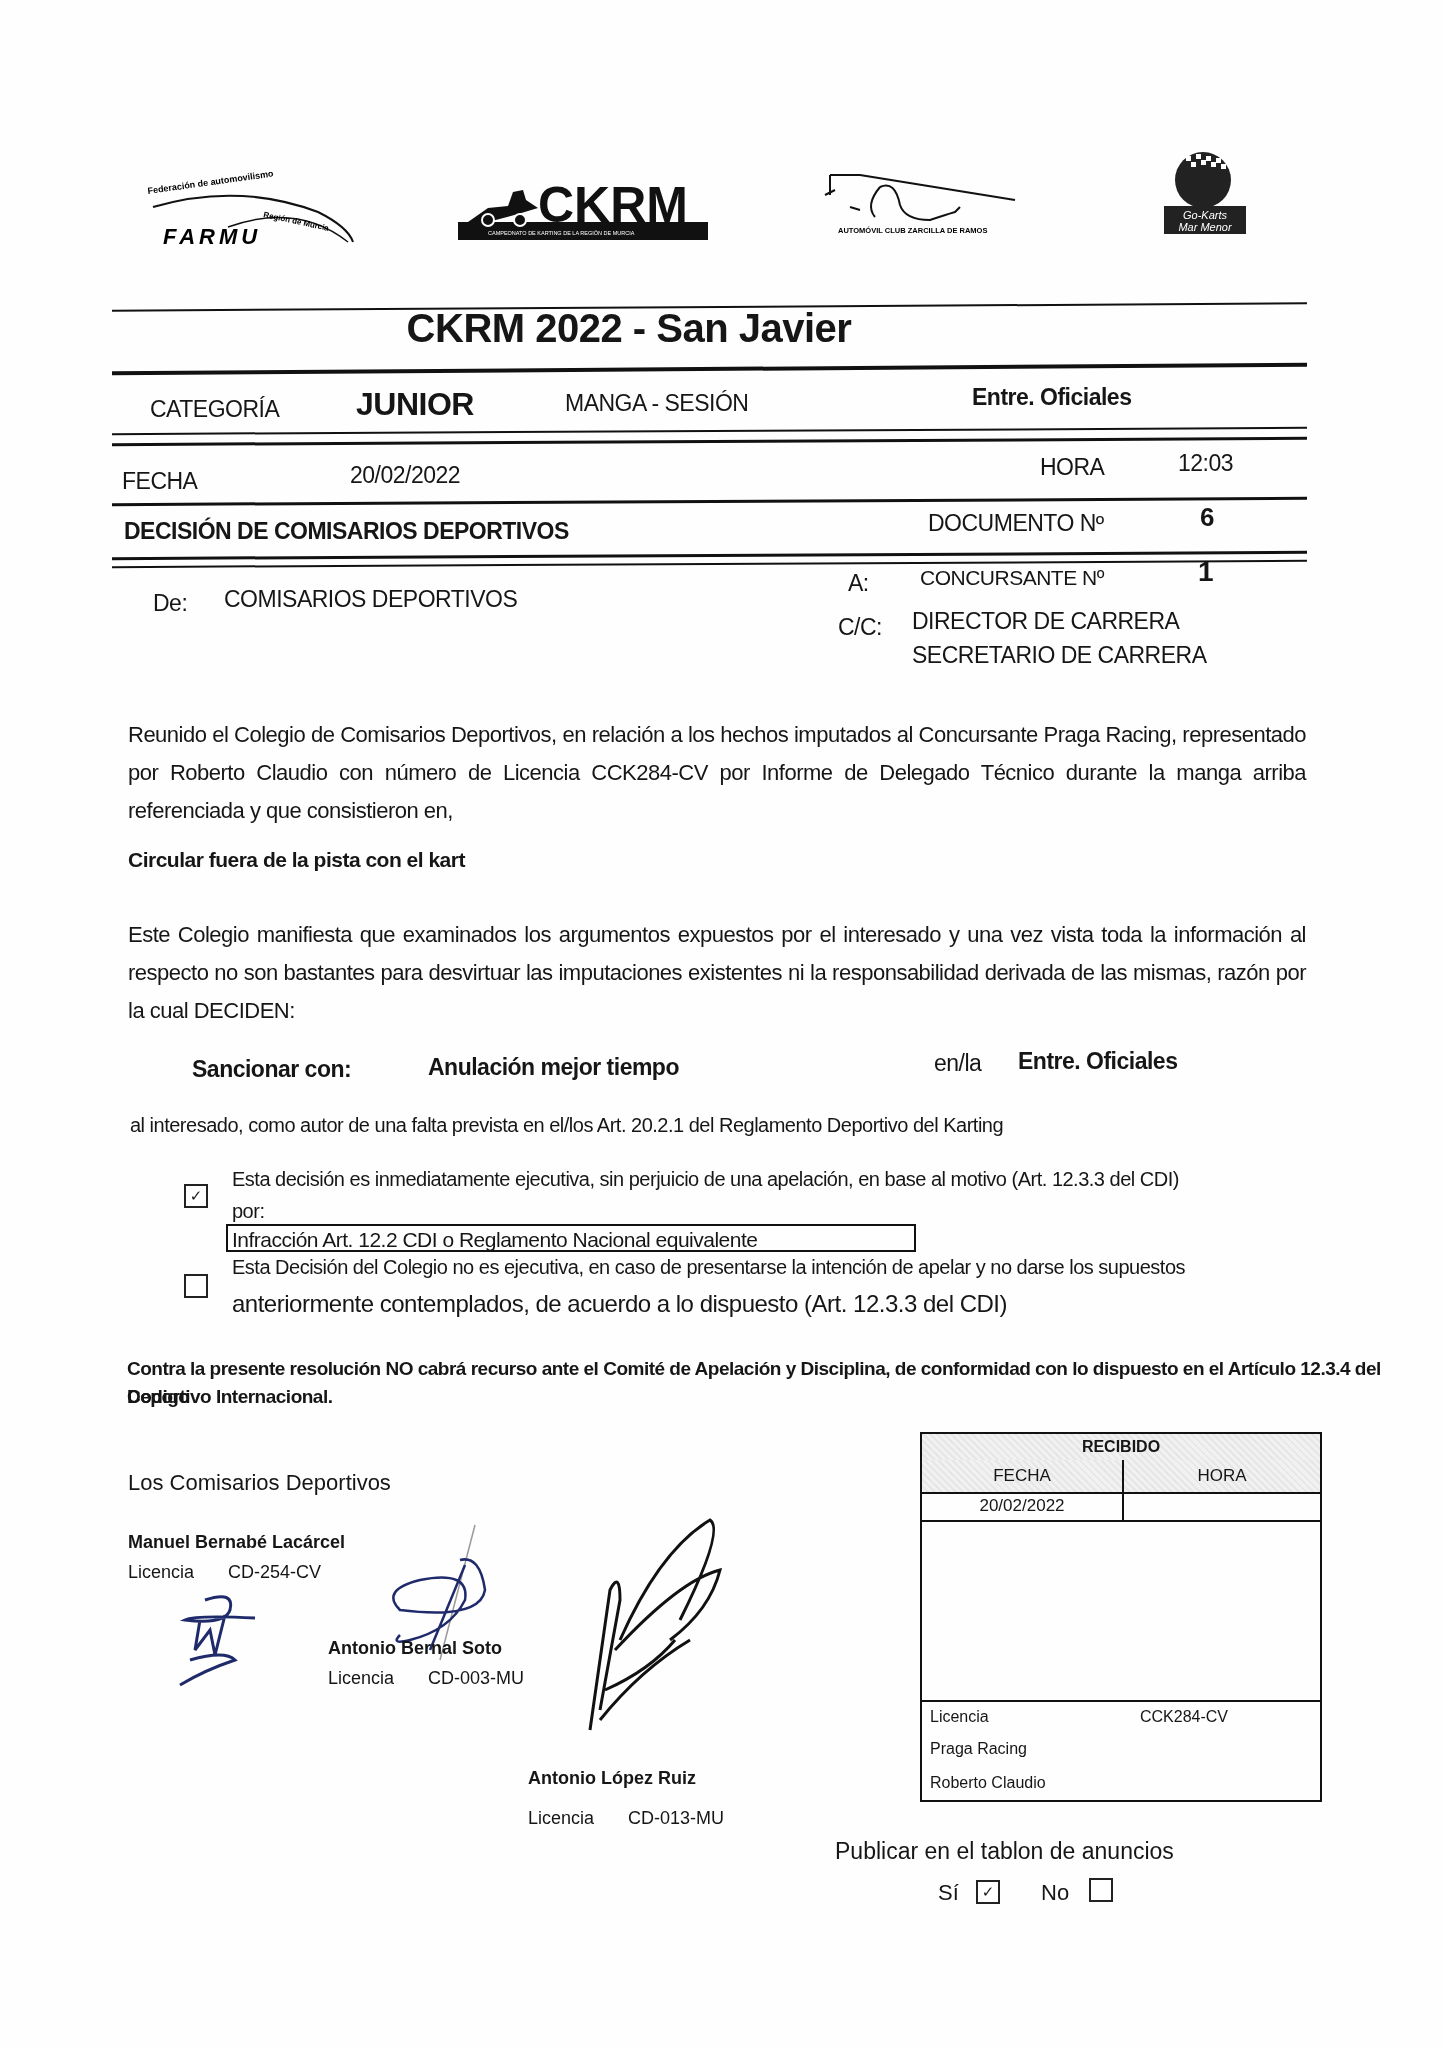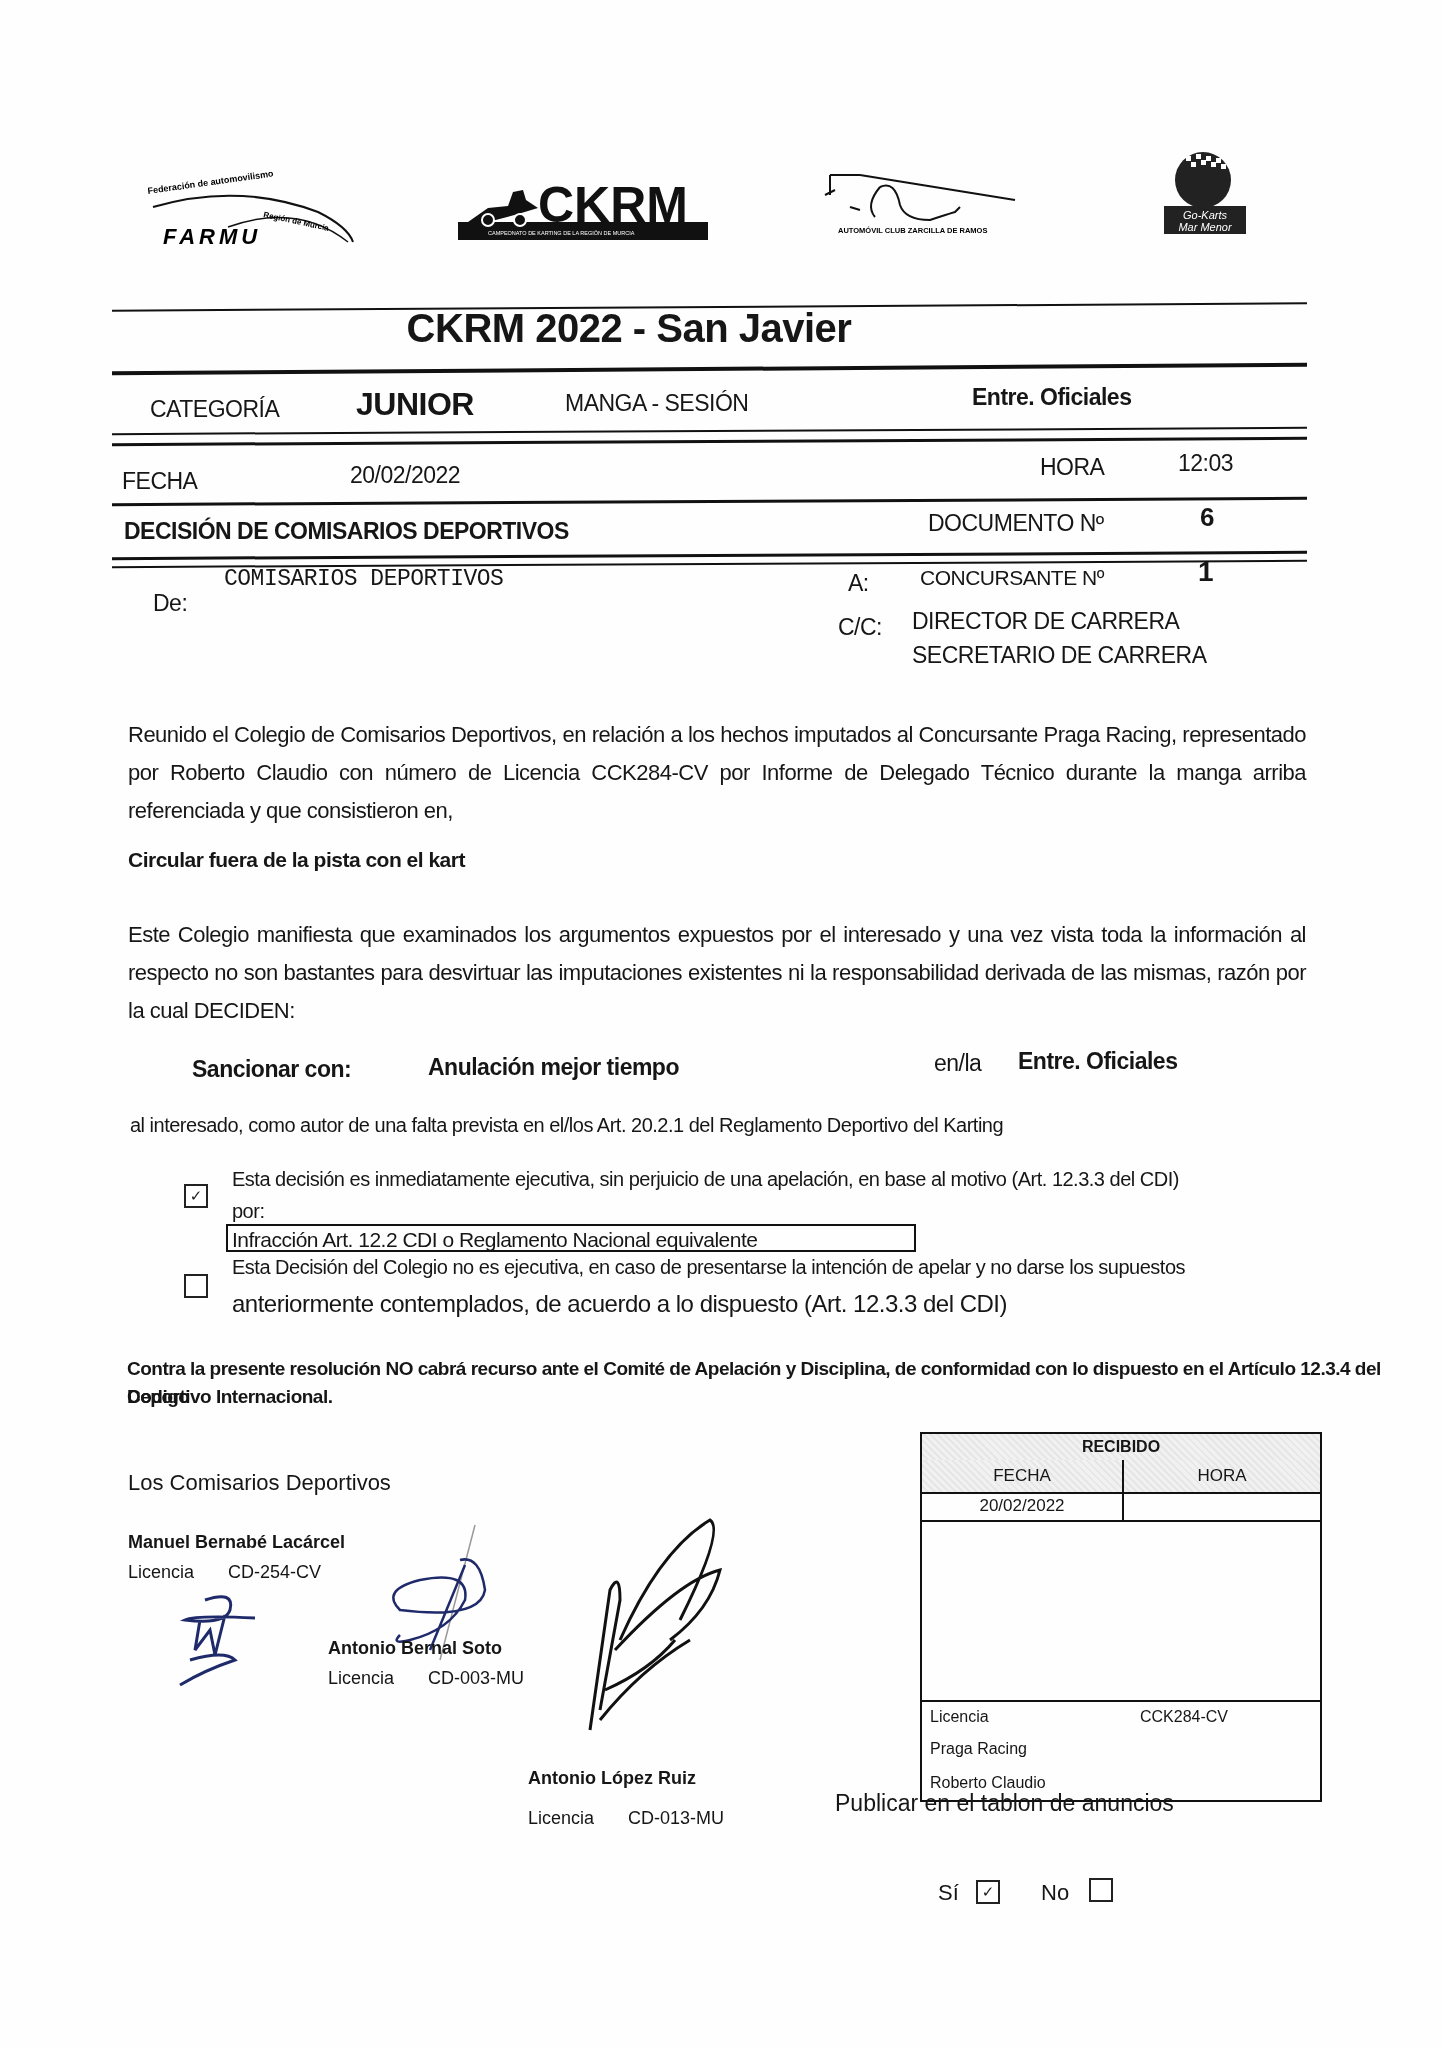--- a/index.html
+++ b/index.html
@@ -97,21 +97,21 @@
 <div class="abs lbl cond" style="left:1178px; top:450px;">12:03</div>
 <div class="hr" style="left:112px; top:500px; width:1195px; height:3px; transform:rotate(-0.3deg);"></div>
 
 <div class="abs lbl cond bold" style="left:124px; top:518px;">DECISIÓN DE COMISARIOS DEPORTIVOS</div>
 <div class="abs lbl cond" style="left:928px; top:510px;">DOCUMENTO Nº</div>
 <div class="abs cond bold" style="left:1200px; top:502px; font-size:26px;">6</div>
 <div class="hr" style="left:112px; top:554px; width:1195px; height:3px; transform:rotate(-0.3deg);"></div>
 <div class="hr" style="left:112px; top:563px; width:1195px; height:2px; transform:rotate(-0.3deg);"></div>
 
 <div class="abs lbl cond" style="left:153px; top:590px;">De:</div>
-<div class="abs lbl cond" style="left:224px; top:566px;font-family:Liberation Mono, monospace;">COMISARIOS DEPORTIVOS</div>
+<div class="abs lbl cond" style="left:224px; top:586px;">COMISARIOS DEPORTIVOS</div>
 <div class="abs lbl cond" style="left:848px; top:570px;">A:</div>
 <div class="abs cond" style="left:920px; top:566px; font-size:21px;">CONCURSANTE Nº</div>
 <div class="abs cond bold" style="left:1198px; top:556px; font-size:28px;">1</div>
 <div class="abs lbl cond" style="left:838px; top:614px;">C/C:</div>
 <div class="abs lbl cond" style="left:912px; top:608px;">DIRECTOR DE CARRERA</div>
 <div class="abs lbl cond" style="left:912px; top:642px;">SECRETARIO DE CARRERA</div>
 
 <div class="abs para cond" style="left:128px; top:716px; width:1178px;">Reunido el Colegio de Comisarios Deportivos, en relación a los hechos imputados al Concursante Praga Racing, representado por Roberto Claudio con número de Licencia CCK284-CV por Informe de Delegado Técnico durante la manga arriba referenciada y que consistieron en,</div>
 <div class="abs cond bold" style="left:128px; top:848px; font-size:21px;">Circular fuera de la pista con el kart</div>
 <div class="abs para cond" style="left:128px; top:916px; width:1178px;">Este Colegio manifiesta que examinados los argumentos expuestos por el interesado y una vez vista toda la información al respecto no son bastantes para desvirtuar las imputaciones existentes ni la responsabilidad derivada de las mismas, razón por la cual DECIDEN:</div>
@@ -171,17 +171,17 @@
     <div class="cell" style="left:0; width:200px; line-height:28px; border-right:2px solid #111;">20/02/2022</div>
     <div class="cell" style="left:202px; right:0; line-height:28px;"></div>
   </div>
   <div class="row" style="top:86px; height:180px;"></div>
   <div class="abs" style="left:8px; top:274px; font-size:16px;">Licencia</div>
   <div class="abs" style="left:218px; top:274px; font-size:16px;">CCK284-CV</div>
   <div class="abs" style="left:8px; top:306px; font-size:16px;">Praga Racing</div>
   <div class="abs" style="left:8px; top:340px; font-size:16px;">Roberto Claudio</div>
 </div>
 
-<div class="abs" style="left:835px; top:1790px; font-size:23px;">Publicar en el tablon de anuncios</div>
+<div class="abs" style="left:835px; top:1838px; font-size:23px;">Publicar en el tablon de anuncios</div>
 <div class="abs" style="left:938px; top:1880px; font-size:22px;">Sí</div>
 <div class="abs chk" style="left:976px; top:1880px;"><span>✓</span></div>
 <div class="abs" style="left:1041px; top:1880px; font-size:22px;">No</div>
 <div class="abs chk" style="left:1089px; top:1878px;"></div>
 
 </body></html>

